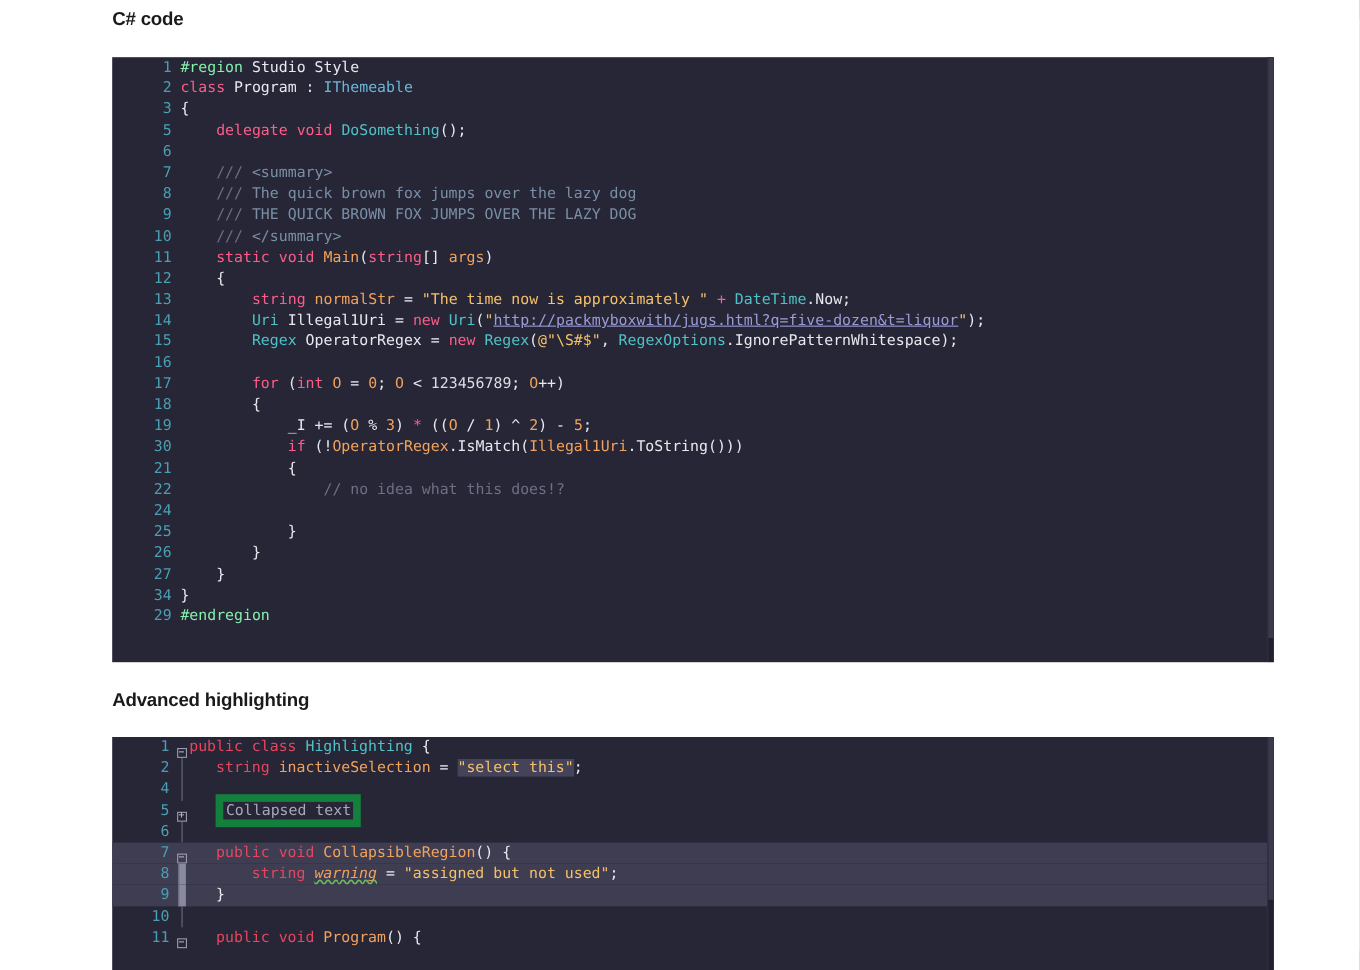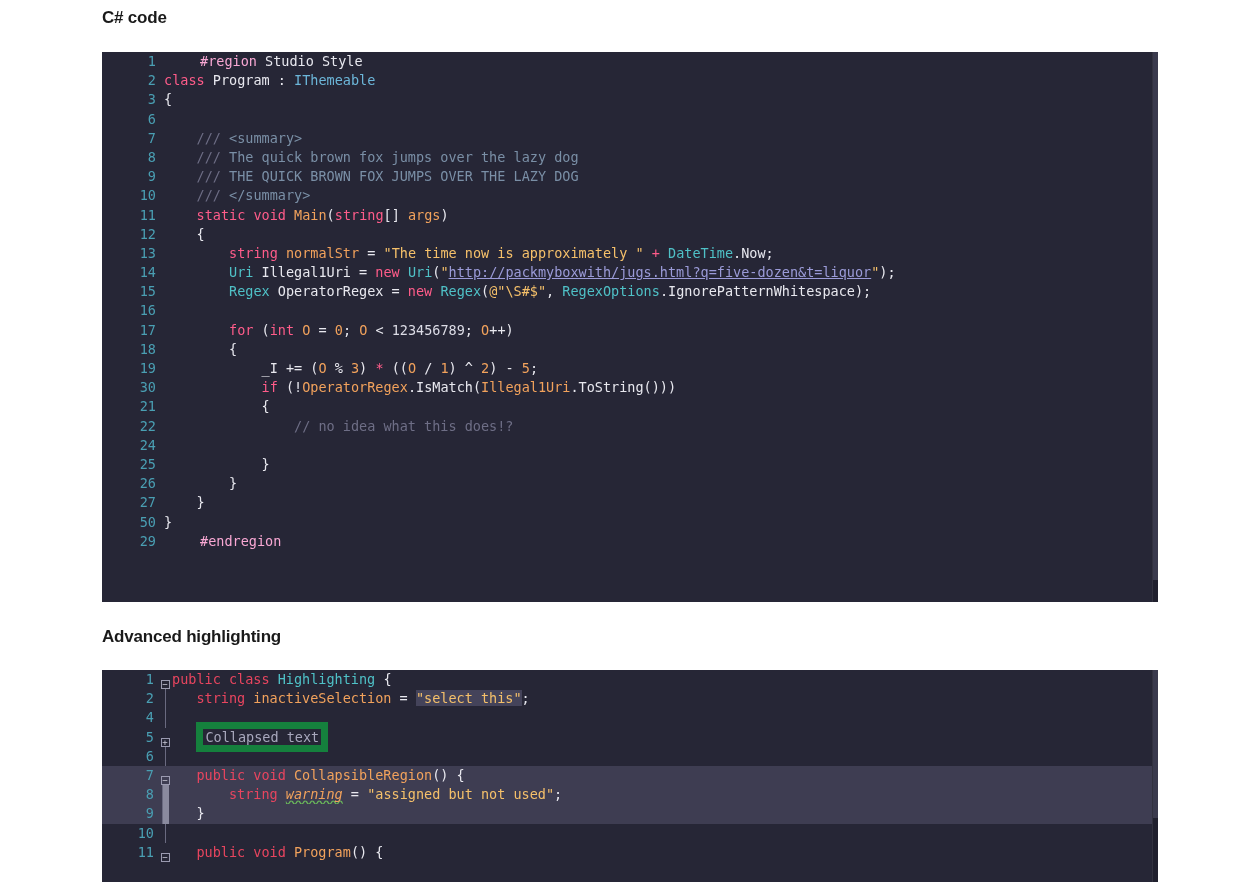--- a/index.html
+++ b/index.html
@@ -116,21 +116,21 @@
   .kw   { color: #ff5c8a; }
   .kw2  { color: #e8455f; }
   .type { color: #4fc1c7; }
   .typ2 { color: #6cb6d9; }
   .var  { color: #f2a25c; }
   .str  { color: #f5c06a; }
   .num  { color: #f2a25c; }
   .numw { color: #dcdce6; }
   .cmt  { color: #6e6e86; }
   .xml  { color: #7a8fa6; }
-  .pp   { color: #f9a8d4; margin-left: 36px; }
+  .pp   { color: #86efac; }
   .pln  { color: #e8e8ef; }
   .link { color: #9b9bd8; text-decoration: underline; }
   .squig { text-decoration: underline wavy #6aba5a; text-decoration-skip-ink: none; font-style: italic; }
   .sel  { background: #44435a; }
   .collapsed {
     color: #a8a8bd;
     border: 7px solid #15803d;
     padding: 0 2px;
   }
 </style>
@@ -144,20 +144,21 @@
   <div class="code-block" id="block-csharp">
     <div class="code-inner">
 
       <div class="row"><span class="ln">1</span><span class="code"><span class="pp">#region</span><span class="pln"> Studio Style</span></span></div>
 
       <div class="row"><span class="ln">2</span><span class="code"><span class="kw">class</span><span class="pln"> Program : </span><span class="typ2">IThemeable</span></span></div>
 
       <div class="row"><span class="ln">3</span><span class="code"><span class="pln">{</span></span></div>
 
 
+      <div class="row"><span class="ln">5</span><span class="code"><span class="pln">    </span><span class="kw">delegate</span><span class="pln"> </span><span class="kw">void</span><span class="pln"> </span><span class="type">DoSomething</span><span class="pln">();</span></span></div>
 
       <div class="row"><span class="ln">6</span><span class="code"></span></div>
 
       <div class="row"><span class="ln">7</span><span class="code"><span class="pln">    </span><span class="cmt">/// </span><span class="xml">&lt;summary&gt;</span></span></div>
 
       <div class="row"><span class="ln">8</span><span class="code"><span class="pln">    </span><span class="cmt">/// </span><span class="xml">The quick brown fox jumps over the lazy dog</span></span></div>
 
       <div class="row"><span class="ln">9</span><span class="code"><span class="pln">    </span><span class="cmt">/// </span><span class="xml">THE QUICK BROWN FOX JUMPS OVER THE LAZY DOG</span></span></div>
 
       <div class="row"><span class="ln">10</span><span class="code"><span class="pln">    </span><span class="cmt">/// </span><span class="xml">&lt;/summary&gt;</span></span></div>
@@ -188,21 +189,21 @@
 
 
       <div class="row"><span class="ln">24</span><span class="code"></span></div>
 
       <div class="row"><span class="ln">25</span><span class="code"><span class="pln">            }</span></span></div>
 
       <div class="row"><span class="ln">26</span><span class="code"><span class="pln">        }</span></span></div>
 
       <div class="row"><span class="ln">27</span><span class="code"><span class="pln">    }</span></span></div>
 
-      <div class="row"><span class="ln">50</span><span class="code"><span class="pln">}</span></span></div>
+      <div class="row"><span class="ln">34</span><span class="code"><span class="pln">}</span></span></div>
 
       <div class="row"><span class="ln">29</span><span class="code"><span class="pp">#endregion</span></span></div>
 
     </div>
     <div class="scrollbar">
         <div class="thumb"></div>
       </div>
   </div>
 
   <div class="heading" id="heading-advanced">Advanced highlighting</div>

